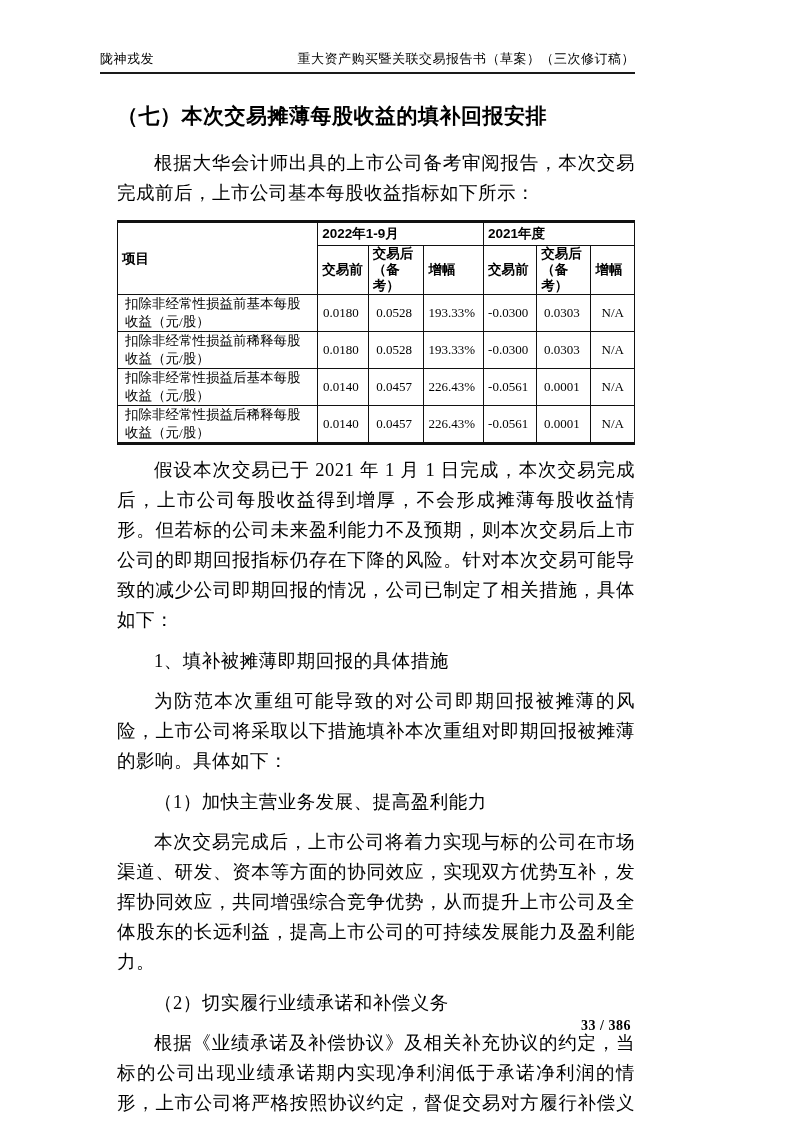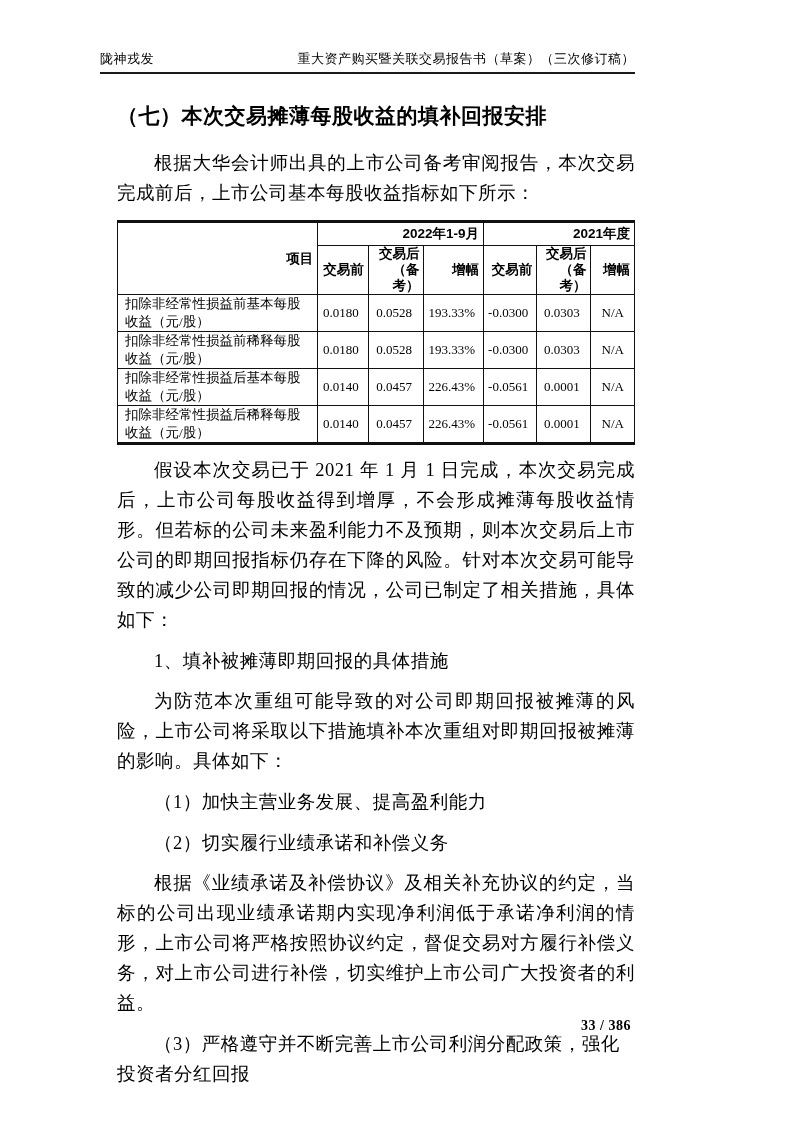--- a/index.html
+++ b/index.html
@@ -71,21 +71,21 @@
   }
   .eps-table th, .eps-table td {
     border: 1px solid #111111;
     padding: 0 4px;
     vertical-align: middle;
   }
   .eps-table th {
     font-family: "Liberation Sans", "DejaVu Sans", sans-serif;
     font-weight: bold;
     font-size: 13.5px;
-    text-align: right;
+    text-align: left;
     line-height: 16px;
   }
   .eps-table .hrow1 th { height: 22px; }
   .eps-table .hrow2 th { height: 36px; }
   .eps-table td { height: 26px; font-size: 13px; }
   .eps-table td.item {
     text-align: left;
     font-size: 13.5px;
     padding-left: 7px;
   }
@@ -188,20 +188,21 @@
     </table>
 
     <p class="para">假设本次交易已于 2021 年 1 月 1 日完成，本次交易完成后，上市公司每股收益得到增厚，不会形成摊薄每股收益情形。但若标的公司未来盈利能力不及预期，则本次交易后上市公司的即期回报指标仍存在下降的风险。针对本次交易可能导致的减少公司即期回报的情况，公司已制定了相关措施，具体如下：</p>
 
     <p class="subhead">1、填补被摊薄即期回报的具体措施</p>
 
     <p class="para">为防范本次重组可能导致的对公司即期回报被摊薄的风险，上市公司将采取以下措施填补本次重组对即期回报被摊薄的影响。具体如下：</p>
 
     <p class="subhead">（1）加快主营业务发展、提高盈利能力</p>
 
+    <p class="para">本次交易完成后，上市公司将着力实现与标的公司在市场渠道、研发、资本等方面的协同效应，实现双方优势互补，发挥协同效应，共同增强综合竞争优势，从而提升上市公司及全体股东的长远利益，提高上市公司的可持续发展能力及盈利能力。</p>
 
     <p class="subhead">（2）切实履行业绩承诺和补偿义务</p>
 
     <p class="para">根据《业绩承诺及补偿协议》及相关补充协议的约定，当标的公司出现业绩承诺期内实现净利润低于承诺净利润的情形，上市公司将严格按照协议约定，督促交易对方履行补偿义务，对上市公司进行补偿，切实维护上市公司广大投资者的利益。</p>
 
     <p class="subhead">（3）严格遵守并不断完善上市公司利润分配政策，强化投资者分红回报</p>
 
   </main>
 
   <footer class="page-footer">

